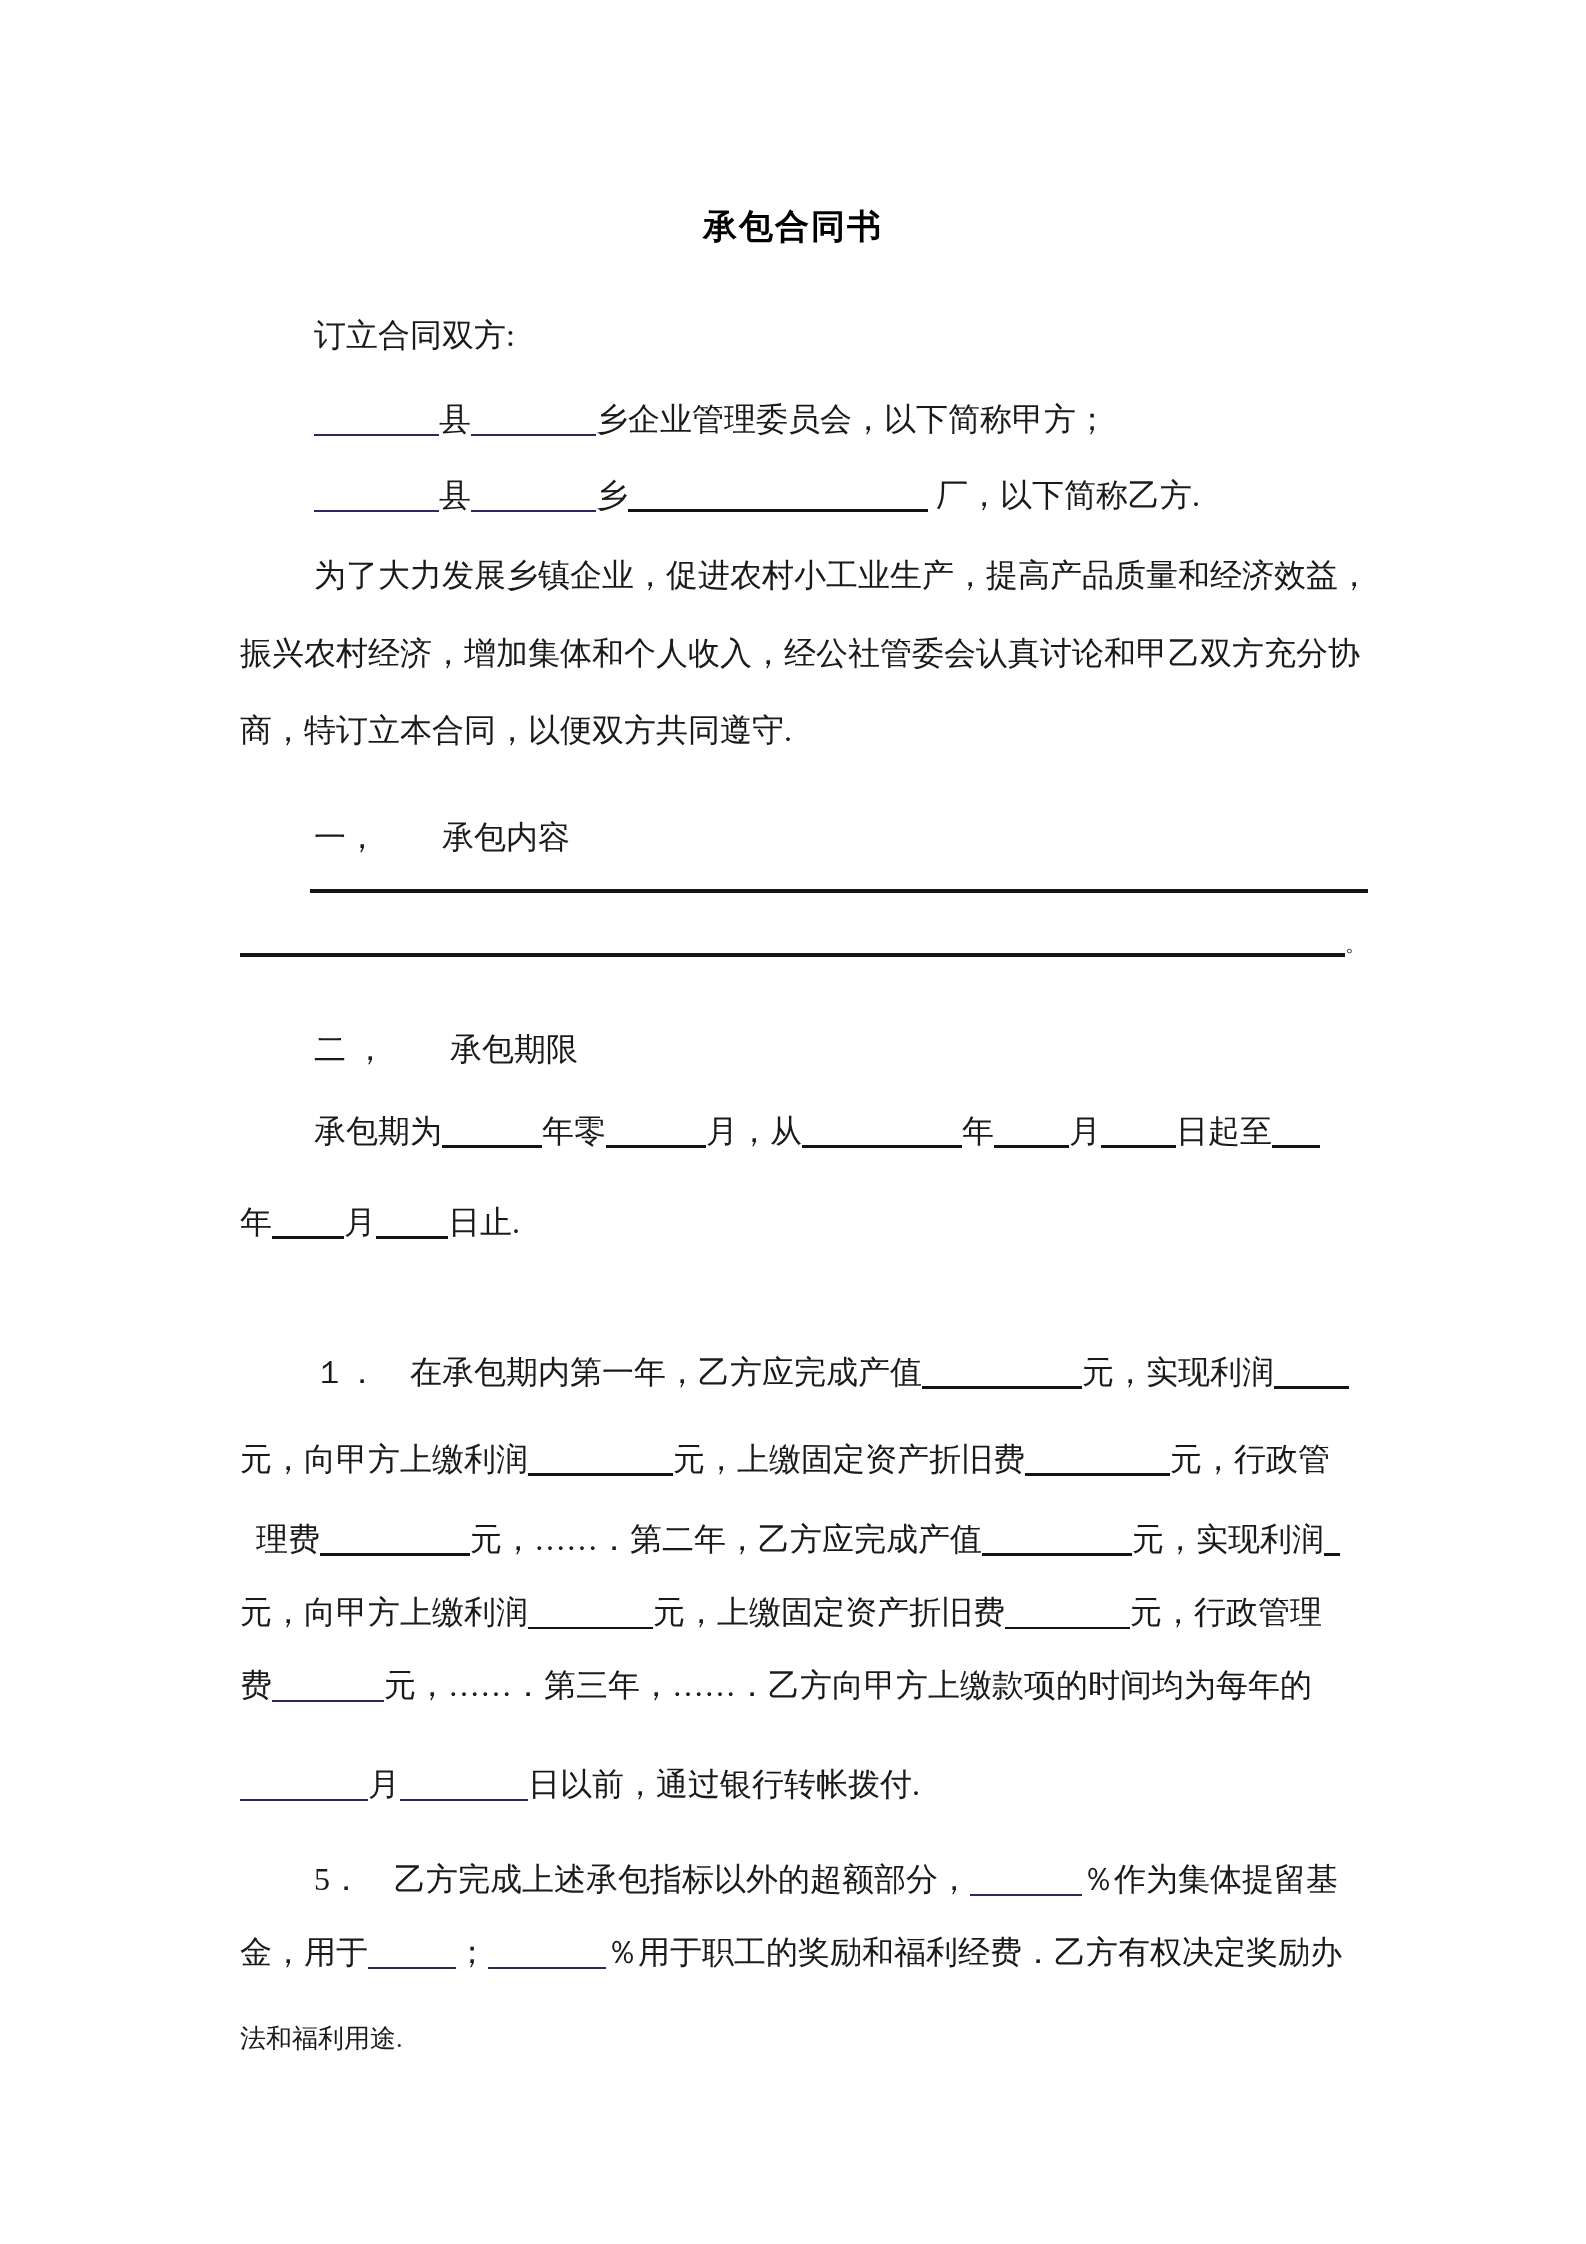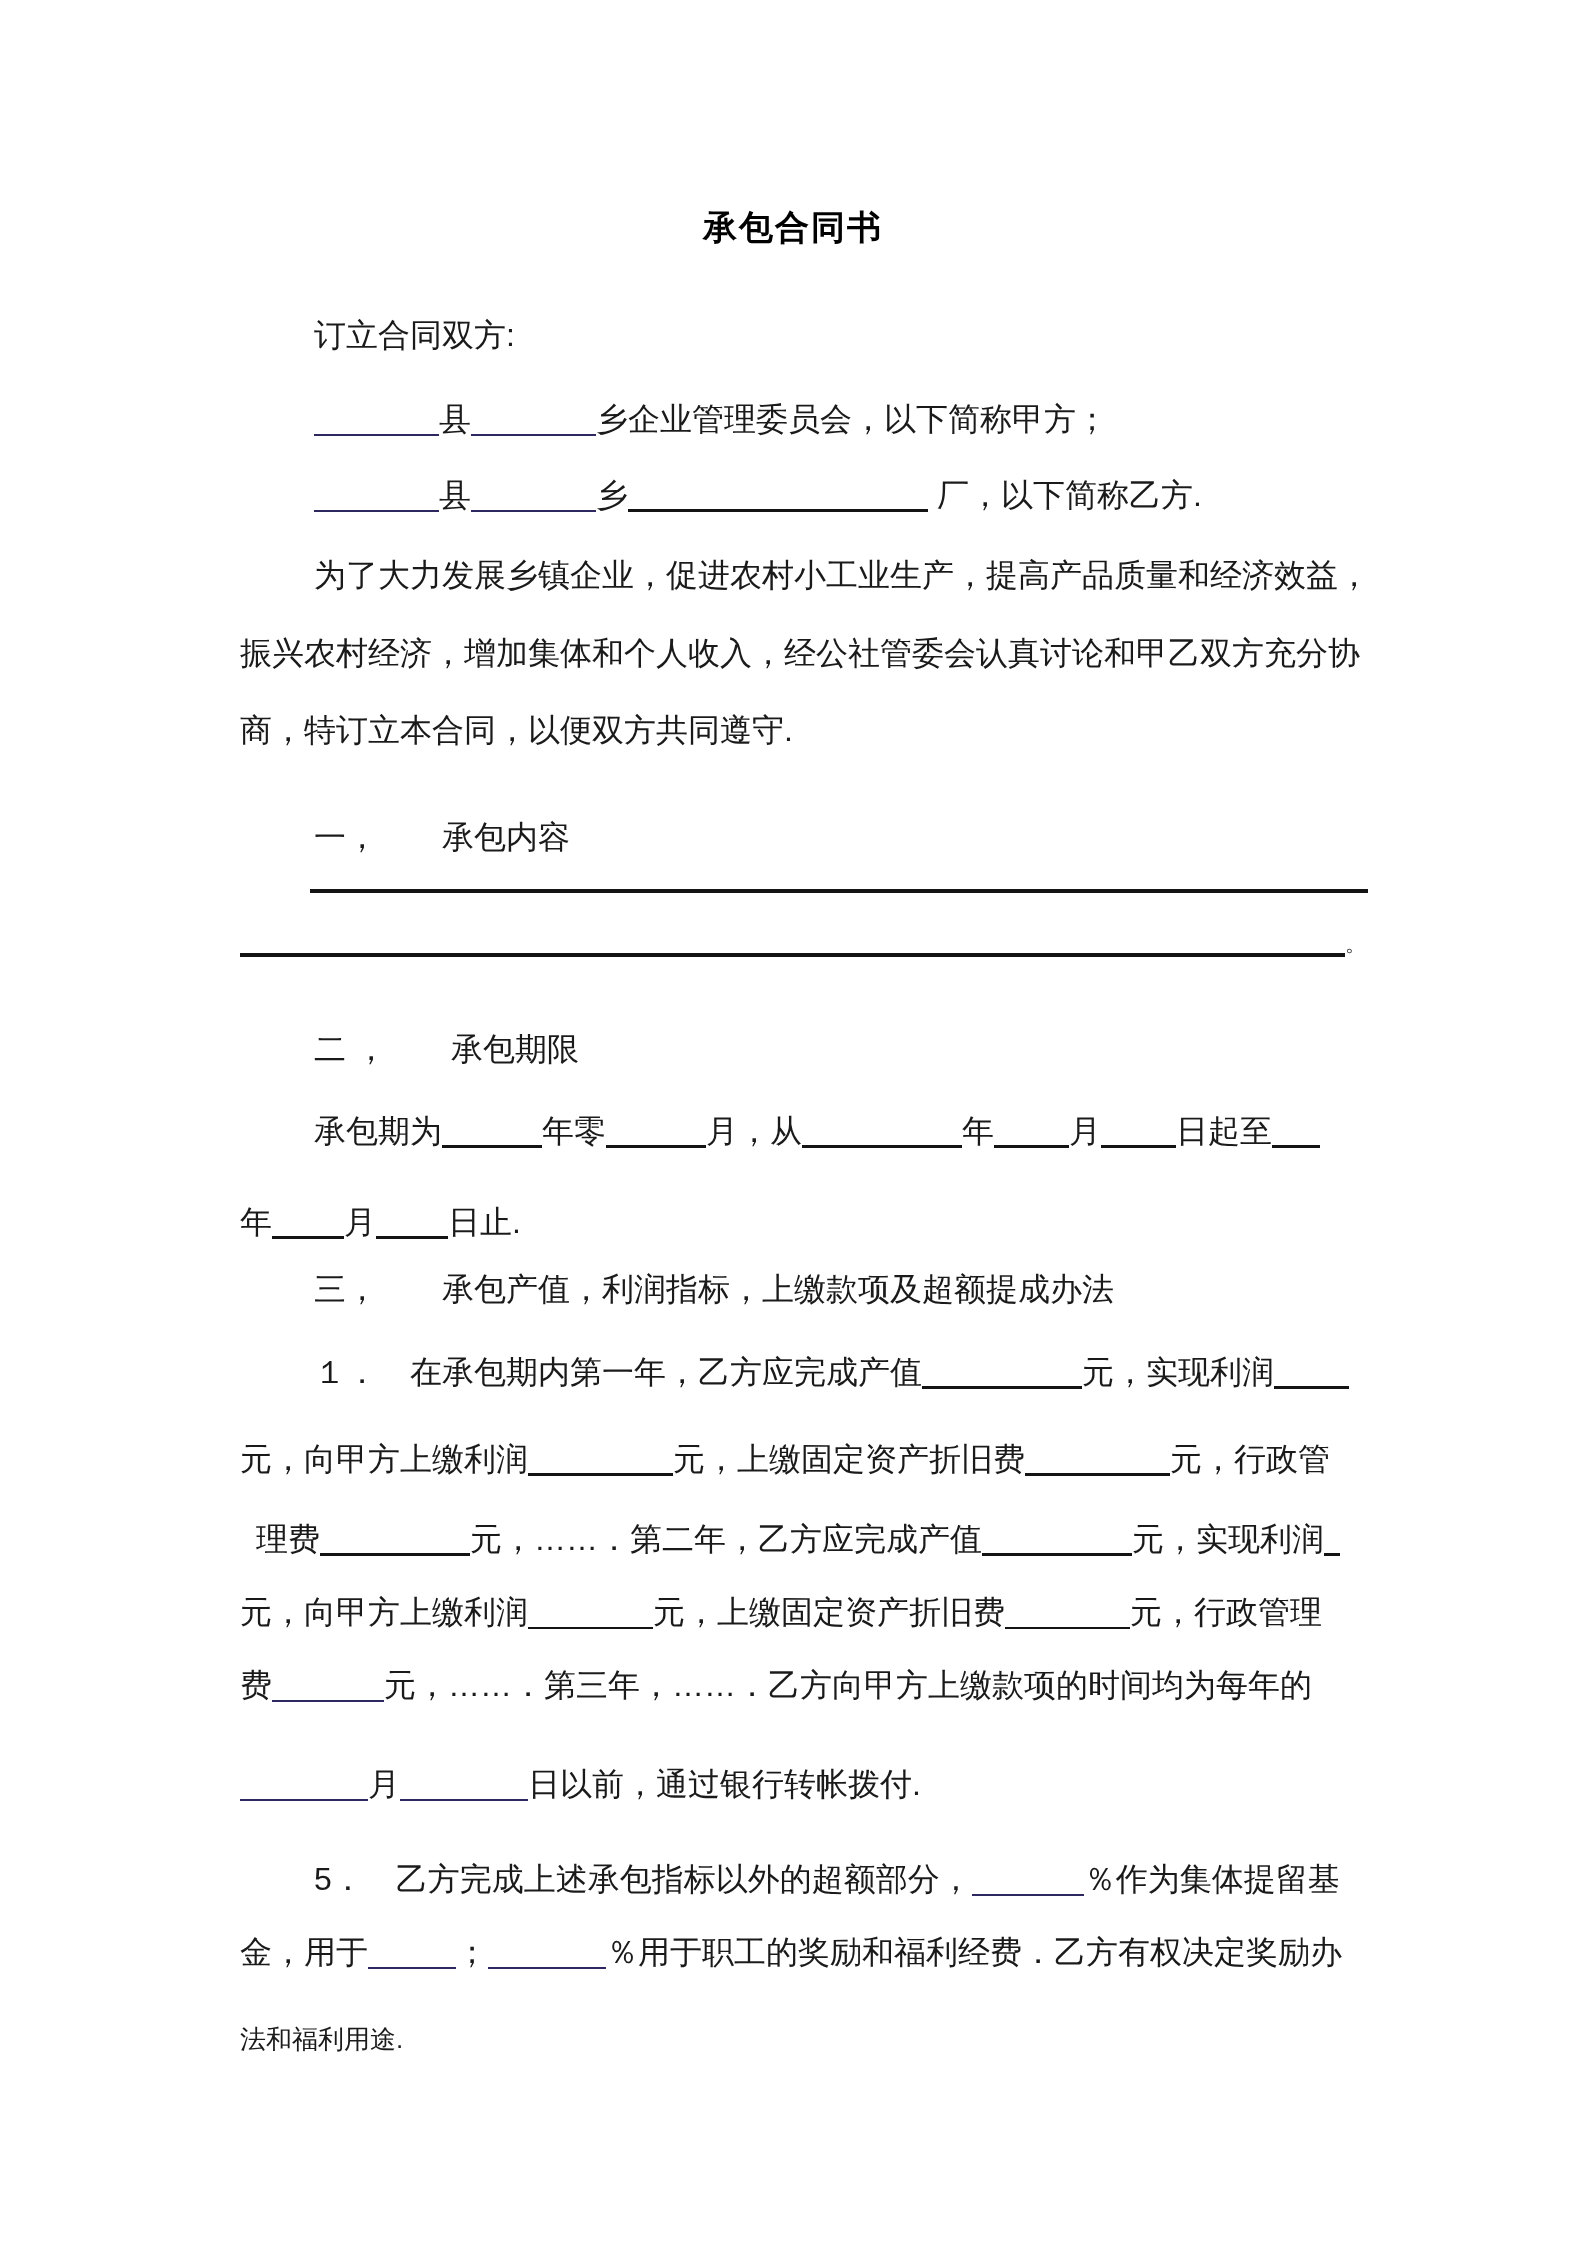--- a/index.html
+++ b/index.html
@@ -2,21 +2,21 @@
 <html><head>
 <meta charset="utf-8">
 <style>
   html,body{margin:0;padding:0;background:#ffffff;}
   .page{
     position:relative;
     width:1586px;
     height:2244px;
     background:#ffffff;
     overflow:hidden;
-    font-family:Liberation Sans, sans-serif;
+    font-family:Liberation Serif, serif;
     color:#1a1a1a;
   }
   .doc-title{
     position:absolute;
     top:204px;
     left:0;
     width:1586px;
     text-align:center;
     font-size:34px;
     font-weight:bold;
@@ -61,21 +61,20 @@
   <div class="line ln-3 indent"><span class="seg-blank" style="width: 125px; border-bottom: 2px solid rgb(46, 40, 96);"></span><span class="seg-text">县</span><span class="seg-blank" style="width: 125px; border-bottom: 2px solid rgb(46, 40, 96);"></span><span class="seg-text">乡</span><span class="seg-blank" style="width: 300px; border-bottom: 3px solid rgb(20, 20, 20);"></span><span class="seg-text"> 厂，以下简称乙方.</span></div>
   <div class="line ln-4 indent"><span class="seg-text">为了大力发展乡镇企业，促进农村小工业生产，提高产品质量和经济效益，</span></div>
   <div class="line ln-5 flush"><span class="seg-text">振兴农村经济，增加集体和个人收入，经公社管委会认真讨论和甲乙双方充分协</span></div>
   <div class="line ln-6 flush"><span class="seg-text">商，特订立本合同，以便双方共同遵守.</span></div>
   <div class="line ln-7 indent"><span class="seg-text">一，　　承包内容</span></div>
   <div class="line ln-8"><span class="seg-blank" style="width: 1058px; border-bottom: 4px solid rgb(20, 20, 20);"></span></div>
   <div class="line ln-9 flush"><span class="seg-blank" style="width: 1105px; border-bottom: 4px solid rgb(20, 20, 20);"></span><span class="seg-text seg-small">。</span></div>
   <div class="line ln-10 indent"><span class="seg-text">二 ，　　承包期限</span></div>
   <div class="line ln-11 indent"><span class="seg-text">承包期为</span><span class="seg-blank" style="width: 100px; border-bottom: 3px solid rgb(20, 20, 20);"></span><span class="seg-text">年零</span><span class="seg-blank" style="width: 100px; border-bottom: 3px solid rgb(20, 20, 20);"></span><span class="seg-text">月，从</span><span class="seg-blank" style="width: 160px; border-bottom: 3px solid rgb(20, 20, 20);"></span><span class="seg-text">年</span><span class="seg-blank" style="width: 75px; border-bottom: 3px solid rgb(20, 20, 20);"></span><span class="seg-text">月</span><span class="seg-blank" style="width: 75px; border-bottom: 3px solid rgb(20, 20, 20);"></span><span class="seg-text">日起至</span><span class="seg-blank" style="width: 48px; border-bottom: 3px solid rgb(20, 20, 20);"></span></div>
   <div class="line ln-12 flush"><span class="seg-text">年</span><span class="seg-blank" style="width: 72px; border-bottom: 3px solid rgb(20, 20, 20);"></span><span class="seg-text">月</span><span class="seg-blank" style="width: 72px; border-bottom: 3px solid rgb(20, 20, 20);"></span><span class="seg-text">日止.</span></div>
-  <div class="line ln-13 indent"><span class="seg-text">三，　　承包产值，利润指标，上缴款项及超额提成办法</span></div>
   <div class="line ln-14 indent"><span class="seg-text">１．　在承包期内第一年，乙方应完成产值</span><span class="seg-blank" style="width: 160px; border-bottom: 3px solid rgb(20, 20, 20);"></span><span class="seg-text">元，实现利润</span><span class="seg-blank" style="width: 75px; border-bottom: 3px solid rgb(20, 20, 20);"></span></div>
   <div class="line ln-15 flush"><span class="seg-text">元，向甲方上缴利润</span><span class="seg-blank" style="width: 145px; border-bottom: 3px solid rgb(20, 20, 20);"></span><span class="seg-text">元，上缴固定资产折旧费</span><span class="seg-blank" style="width: 145px; border-bottom: 3px solid rgb(20, 20, 20);"></span><span class="seg-text">元，行政管</span></div>
   <div class="line ln-16 flush"><span class="seg-text">理费</span><span class="seg-blank" style="width: 150px; border-bottom: 3px solid rgb(20, 20, 20);"></span><span class="seg-text">元，……．第二年，乙方应完成产值</span><span class="seg-blank" style="width: 150px; border-bottom: 3px solid rgb(20, 20, 20);"></span><span class="seg-text">元，实现利润</span><span class="seg-blank" style="width: 16px; border-bottom: 3px solid rgb(20, 20, 20);"></span></div>
   <div class="line ln-17 flush"><span class="seg-text">元，向甲方上缴利润</span><span class="seg-blank" style="width: 125px; border-bottom: 2px solid rgb(20, 20, 20);"></span><span class="seg-text">元，上缴固定资产折旧费</span><span class="seg-blank" style="width: 125px; border-bottom: 2px solid rgb(20, 20, 20);"></span><span class="seg-text">元，行政管理</span></div>
   <div class="line ln-18 flush"><span class="seg-text">费</span><span class="seg-blank" style="width: 112px; border-bottom: 2px solid rgb(46, 40, 96);"></span><span class="seg-text">元，……．第三年，……．乙方向甲方上缴款项的时间均为每年的</span></div>
   <div class="line ln-19 flush"><span class="seg-blank" style="width: 128px; border-bottom: 2px solid rgb(46, 40, 96);"></span><span class="seg-text">月</span><span class="seg-blank" style="width: 128px; border-bottom: 2px solid rgb(46, 40, 96);"></span><span class="seg-text">日以前，通过银行转帐拨付.</span></div>
   <div class="line ln-20 indent"><span class="seg-text">5．　乙方完成上述承包指标以外的超额部分，</span><span class="seg-blank" style="width: 112px; border-bottom: 2px solid rgb(46, 40, 96);"></span><span class="seg-text">％作为集体提留基</span></div>
   <div class="line ln-21 flush"><span class="seg-text">金，用于</span><span class="seg-blank" style="width: 88px; border-bottom: 2px solid rgb(46, 40, 96);"></span><span class="seg-text">；</span><span class="seg-blank" style="width: 118px; border-bottom: 2px solid rgb(46, 40, 96);"></span><span class="seg-text">％用于职工的奖励和福利经费．乙方有权决定奖励办</span></div>
   <div class="line ln-22 flush"><span class="seg-text">法和福利用途.</span></div>
 </div>

